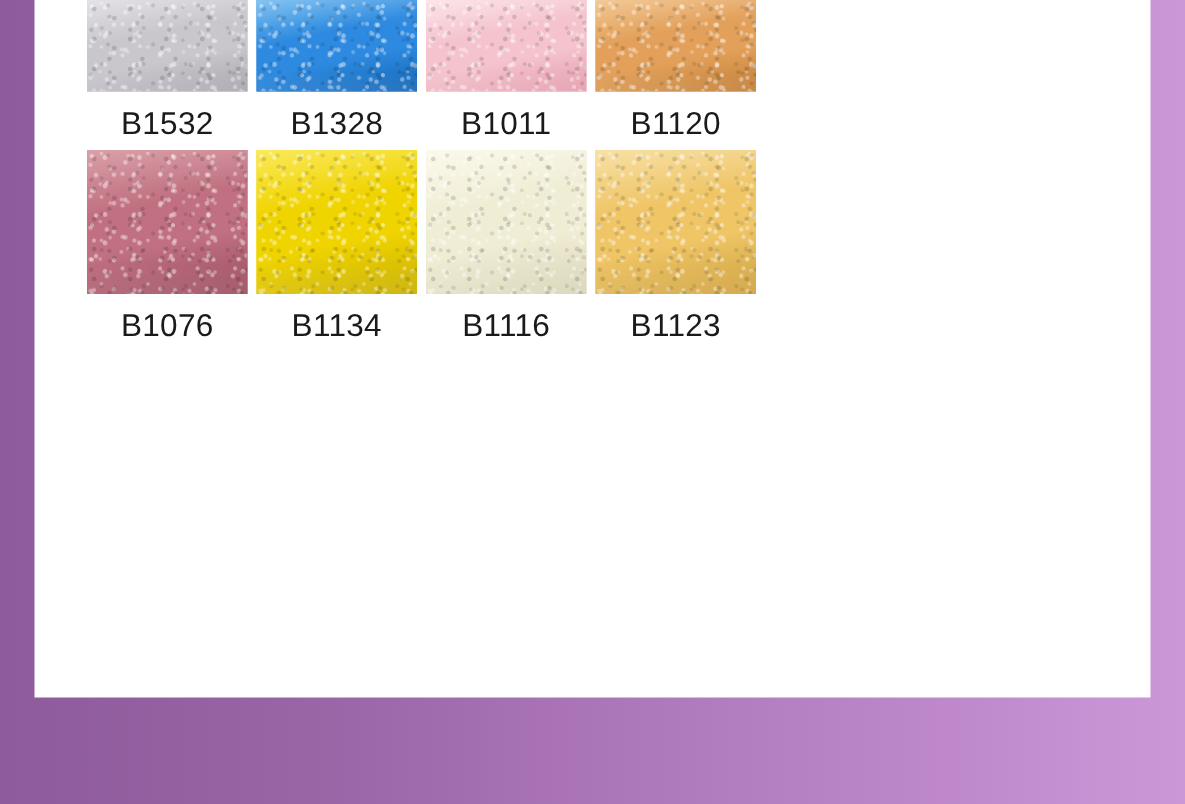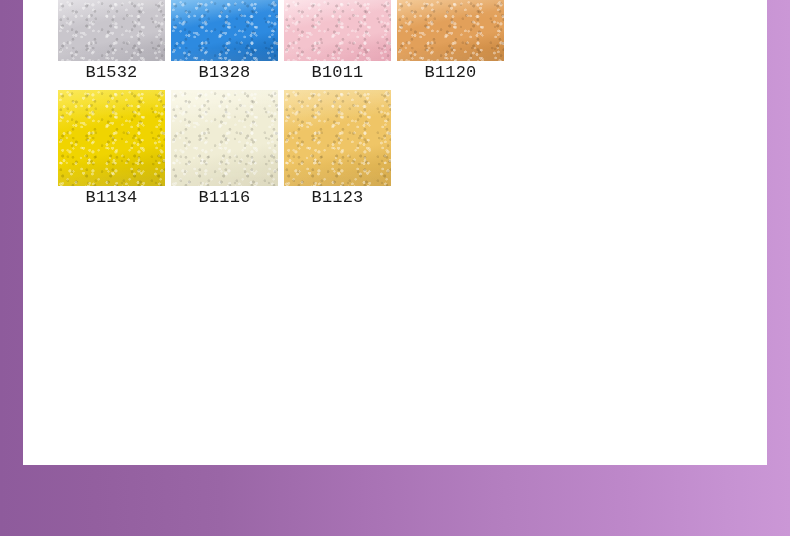--- a/index.html
+++ b/index.html
@@ -108,26 +108,27 @@
       radial-gradient(circle at 57% 60%, rgba(0,0,0,.15) 0 1.3px, transparent 1.8px),
       radial-gradient(circle at 76% 85%, rgba(0,0,0,.12) 0 1.1px, transparent 1.6px),
       radial-gradient(circle at 93% 55%, rgba(0,0,0,.13) 0 1.2px, transparent 1.7px),
       linear-gradient(0deg, rgba(255,255,255,.10) 0%, rgba(255,255,255,0) 22%, rgba(255,255,255,0) 70%, rgba(255,255,255,.08) 100%);
     background-size: 24px 20px, 30px 26px, 22px 28px, 34px 22px, 26px 30px,
                      28px 24px, 32px 20px, 20px 26px, 36px 28px, 100% 100%;
     opacity: .9;
   }
 
   .swatch-label {
-    font-size: 17px;
+    margin-top: 10px;
+    font-size: 21px;
     line-height: 24px;
     color: #1a1a1a;
     letter-spacing: .2px;
     white-space: nowrap;
-    font-family: Liberation Mono, monospace;
+    font-family: Liberation Sans, sans-serif;
   }
 
   
   .row-clipped .swatch-chip { height: 61px; }
 </style>
 </head>
 <body>
 
 <div id="page">
   <div id="content-card">
@@ -145,20 +146,24 @@
             <div class="swatch-chip" style="background: linear-gradient(168deg, rgb(253, 227, 233) 0%, rgb(244, 195, 205) 38%, rgb(244, 195, 205) 62%, rgb(228, 157, 174) 100%), rgb(244, 195, 205);"></div>
             <div class="swatch-label">B1011</div>
           </div>
           <div class="swatch-cell">
             <div class="swatch-chip" style="background: linear-gradient(168deg, rgb(243, 198, 143) 0%, rgb(226, 160, 90) 38%, rgb(226, 160, 90) 62%, rgb(193, 127, 55) 100%), rgb(226, 160, 90);"></div>
             <div class="swatch-label">B1120</div>
           </div>
         </div>
         <div class="swatch-row">
           <div class="swatch-cell">
+            <div class="swatch-chip" style="background: linear-gradient(168deg, rgb(216, 154, 164) 0%, rgb(192, 112, 128) 38%, rgb(192, 112, 128) 62%, rgb(156, 79, 96) 100%), rgb(192, 112, 128);"></div>
+            <div class="swatch-label">B1076</div>
+          </div>
+          <div class="swatch-cell">
             <div class="swatch-chip" style="background: linear-gradient(168deg, rgb(251, 232, 79) 0%, rgb(240, 212, 0) 38%, rgb(240, 212, 0) 62%, rgb(201, 176, 0) 100%), rgb(240, 212, 0);"></div>
             <div class="swatch-label">B1134</div>
           </div>
           <div class="swatch-cell">
             <div class="swatch-chip" style="background: linear-gradient(168deg, rgb(251, 249, 234) 0%, rgb(240, 237, 213) 38%, rgb(240, 237, 213) 62%, rgb(217, 213, 184) 100%), rgb(240, 237, 213);"></div>
             <div class="swatch-label">B1116</div>
           </div>
           <div class="swatch-cell">
             <div class="swatch-chip" style="background: linear-gradient(168deg, rgb(248, 223, 160) 0%, rgb(239, 197, 102) 38%, rgb(239, 197, 102) 62%, rgb(207, 162, 63) 100%), rgb(239, 197, 102);"></div>
             <div class="swatch-label">B1123</div>

